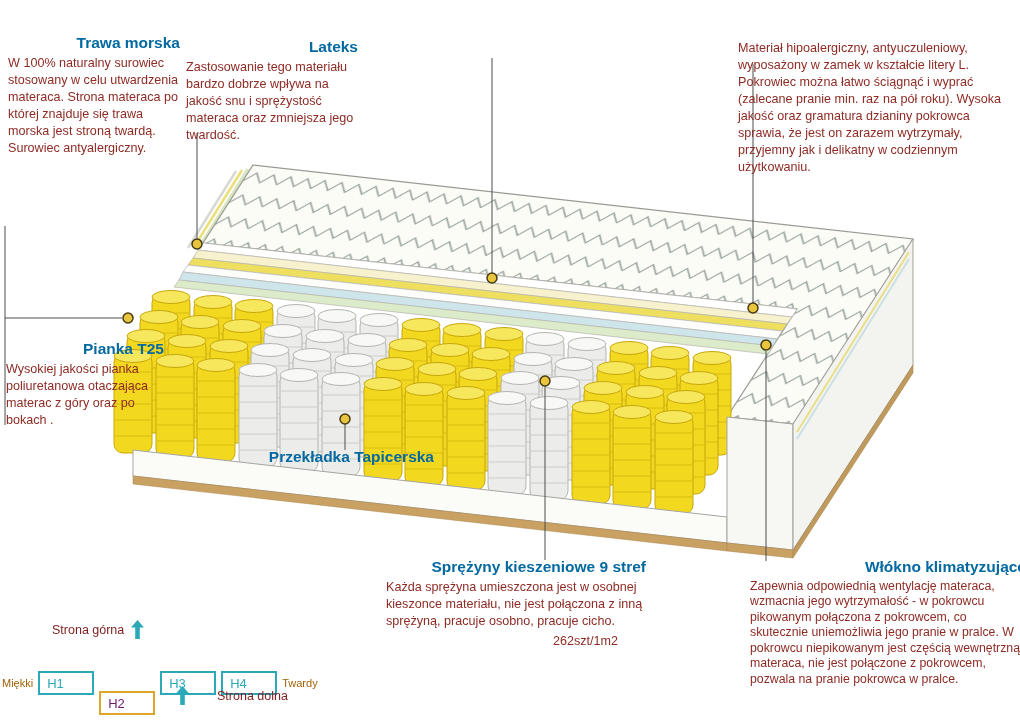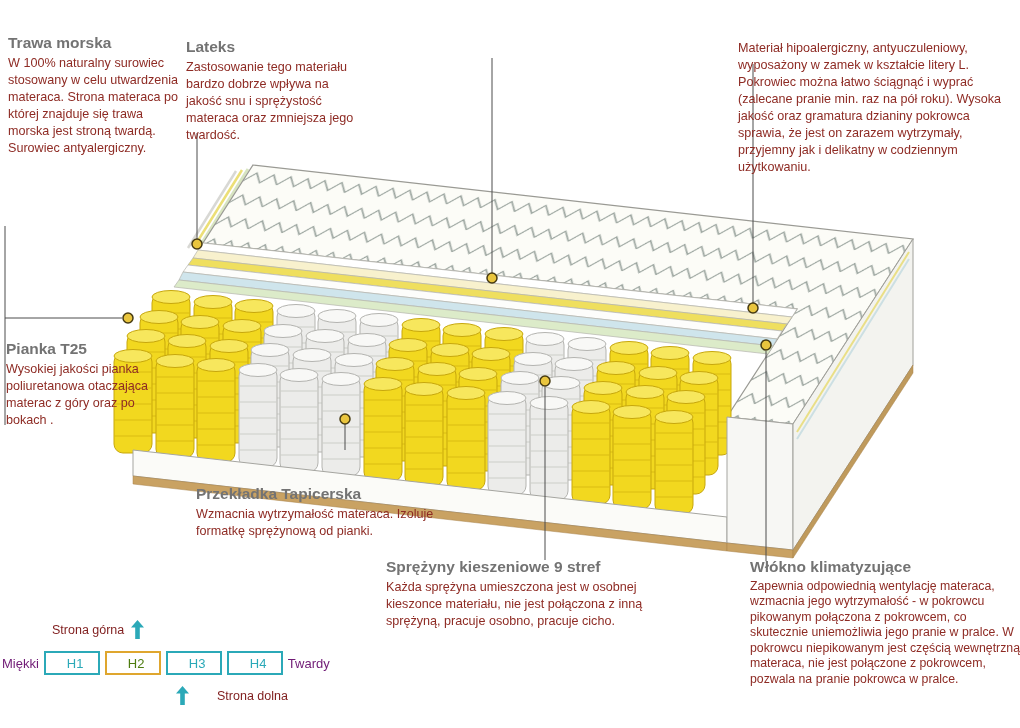--- a/index.html
+++ b/index.html
@@ -7,43 +7,43 @@
     width:1020px;height:728px;position:relative;background:#ffffff;
     font-family:"Liberation Sans", sans-serif;overflow:hidden;
   }
   .stage{position:absolute;inset:0;}
   #art{position:absolute;left:0;top:0;z-index:1;}
   .banner{
     position:absolute;top:4px;left:0;width:100%;text-align:center;z-index:3;
     font-size:13.6px;font-weight:bold;color:#1a7f93;letter-spacing:.2px;
   }
   .ann{position:absolute;z-index:3;}
-  .ann h3{margin:0 0 3px;font-size:15.5px;font-weight:bold;color:#737373;text-align:left;}
+  .ann h3{margin:0 0 3px;font-size:15.5px;font-weight:bold;color:#0369a1;text-align:right;}
   .ann p{margin:0;font-size:12.6px;line-height:1.35;color:#8e2b24;text-align:left;}
   .a-trawa{left:8px;top:34px;width:172px;}
   .a-lateks{left:186px;top:38px;width:172px;}
   .a-visco{left:418px;top:36px;width:228px;}
   .a-pokrowiec{left:738px;top:40px;width:276px;}
   .a-t25{left:6px;top:340px;width:158px;}
-  .a-przekladka{left:196px;top:448px;width:238px;margin-top:37px;}
+  .a-przekladka{left:196px;top:448px;width:238px;}
   .a-sprezyny{left:386px;top:558px;width:260px;}
   .a-wlokno{left:750px;top:558px;width:276px;}
   .a-wlokno p{font-size:12.3px;line-height:1.26;}
   .note{margin-top:3px !important;text-align:right !important;padding-right:28px;}
   .side-indicator{position:absolute;display:flex;align-items:center;gap:7px;
     color:#7f1d1d;font-size:12.5px;z-index:3;}
   .side-top{left:52px;top:620px;}
   .side-bottom{left:176px;top:686px;gap:28px;}
   .scale{position:absolute;left:2px;top:651px;display:flex;align-items:center;gap:5px;z-index:3;}
-  .endlab{font-size:13px;color:#701a75;text-align:center;}
+  .endlab{font-size:11px;color:#a16207;text-align:center;}
   .level{
     width:56px;height:24px;border:2px solid #2ba9b8;color:#2ba9b8;background:#fff;
-    display:flex;align-items:center;padding-left:21px;font-size:13px;box-sizing:border-box;
+    display:flex;align-items:center;padding-left:7px;font-size:13px;box-sizing:border-box;
   }
-  .level.accent{border-color:#dfa62e;color:#4d7c0f;}
+  .level.accent{border-color:#dfa62e;color:#701a75;margin-top:40px;}
 </style>
 </head>
 <body>
 
 <div class="stage">
 
   <svg id="art" width="1020" height="728" viewBox="0 0 1020 728">
     <defs>
       <pattern id="zz" width="34" height="22" patternUnits="userSpaceOnUse" patternTransform="matrix(1,0.1121,-0.6486,1,253,165)">
         <path d="M0,16 L8.5,7 L17,16 L25.5,7 L34,16" fill="none" stroke="#9aa49e" stroke-width="1.3"></path>
@@ -186,26 +186,26 @@
     <p>Materiał hipoalergiczny, antyuczuleniowy, wyposażony w zamek w kształcie litery L. Pokrowiec można łatwo ściągnąć i wyprać (zalecane pranie min.  raz na pół roku). Wysoka jakość oraz gramatura dzianiny pokrowca sprawia, że jest on zarazem wytrzymały, przyjemny jak i delikatny w codziennym użytkowaniu.</p>
   </div>
 
   <div class="ann a-t25">
     <h3>Pianka T25</h3>
     <p>Wysokiej jakości pianka poliuretanowa otaczająca materac z góry oraz po bokach .</p>
   </div>
 
   <div class="ann a-przekladka">
     <h3>Przekładka Tapicerska</h3>
-    <p>Wzmacnia wytrzymałość materaca. Izoluje formatkę sprężynową od pianki.</p>
   </div>
 
   <div class="ann a-sprezyny">
     <h3>Sprężyny kieszeniowe 9 stref</h3>
     <p>Każda sprężyna umieszczona jest w osobnej kieszonce materiału, nie jest połączona z inną sprężyną, pracuje osobno, pracuje cicho.</p>
+    <p class="note">262szt/1m2</p>
   </div>
 
   <div class="ann a-wlokno">
     <h3>Włókno klimatyzujące</h3>
     <p>Zapewnia odpowiednią wentylację materaca, wzmacnia jego wytrzymałość - w pokrowcu pikowanym połączona z pokrowcem, co skutecznie uniemożliwia jego pranie w pralce. W pokrowcu niepikowanym jest częścią wewnętrzną materaca, nie jest połączone z pokrowcem, pozwala na pranie pokrowca w pralce.</p>
   </div>
 
   <div class="side-indicator side-top">
     <span>Strona górna</span>
     <svg width="13" height="19" viewBox="0 0 13 19">

